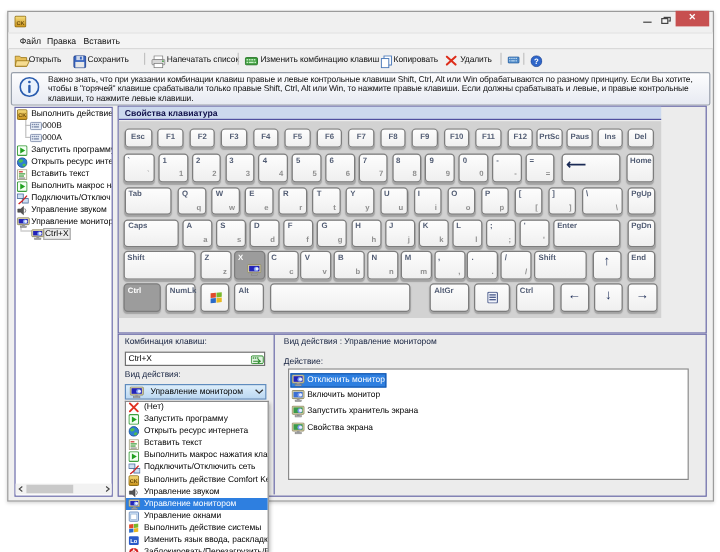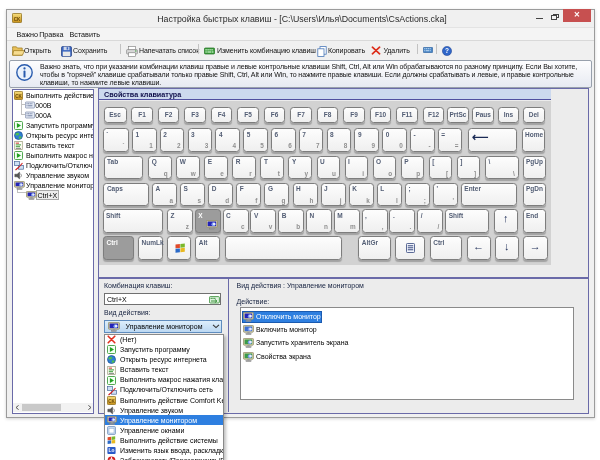--- a/index.html
+++ b/index.html
@@ -9,38 +9,37 @@
 .key .m{position:absolute;left:2.5px;top:1.5px;font-size:6.5px;font-weight:bold;color:#525d74;}
 .key .s{position:absolute;right:3px;bottom:1.5px;font-size:6.4px;font-weight:bold;color:#8f8f8f;}
 .key .c{position:absolute;left:0;right:0;top:3.2px;text-align:center;font-size:6.5px;font-weight:bold;color:#525d74;}
 .dark{background:#9c9c9c !important;}
 .dark .m{color:#fff;}
 .ti{position:absolute;font-size:7px;color:#000;white-space:nowrap;}
 .tb{position:absolute;top:47.3px;font-size:7px;color:#111;white-space:nowrap;letter-spacing:-0.06px;}
 </style></head><body>
 <div class="page">
 <div class="abs" style="left:6px;top:8.5px;width:588.5px;height:409.5px;background:#f0f0f0;border:1px solid #9b9b9b;box-shadow:0 1px 3px rgba(0,0,0,.18);"></div>
-<div class="lbl" style="left:152px;top:13.8px;width:300px;text-align:center;font-size:8.8px;color:#2a2a2a;">Настройка быстрых клавиш - [C:\Users\Илья\Documents\CsActions.cka]</div>
 <svg style="position:absolute;left:12px;top:13px" width="10" height="10" viewBox="0 0 10 10">
       <defs>
         <linearGradient id="ck1" x1="0" y1="0" x2="0" y2="1">
           <stop offset="0" stop-color="#f8e080"></stop>
           <stop offset="1" stop-color="#c89018"></stop>
         </linearGradient>
       </defs>
       <rect x="0.4" y="0.4" width="9.2" height="9.2" rx="1" fill="url(#ck1)" stroke="#8a6a14" stroke-width="0.8"></rect>
       <text x="5.0" y="7.6" font-size="4.6" font-family="Liberation Sans" font-weight="bold" fill="#6a4a08" text-anchor="middle">CK</text>
     </svg>
 <div class="abs" style="left:563px;top:9px;width:28px;height:12.5px;background:#c75050;"></div>
 <div class="lbl" style="left:563px;top:10.2px;width:28px;text-align:center;font-size:7.5px;font-weight:bold;color:#fff;">✕</div>
 <div class="abs" style="left:536px;top:17.5px;width:7px;height:1.6px;background:#444;"></div>
 <div class="abs" style="left:552.5px;top:13.5px;width:6px;height:4.5px;border:1px solid #444;background:#f5f5f5;"></div>
 <div class="abs" style="left:551px;top:15px;width:6px;height:4.5px;border:1px solid #444;background:#f5f5f5;"></div>
 <div class="abs" style="left:7px;top:27px;width:586.5px;height:13.5px;background:#f4f4f4;border-top:1px solid #e3e3e3;border-bottom:1px solid #d9d9d9;"></div>
-<div class="lbl" style="left:16.5px;top:29.6px;font-size:7.2px;color:#111;">Важно</div>
+<div class="lbl" style="left:16.5px;top:29.6px;font-size:7.2px;color:#111;">Файл</div>
 <div class="lbl" style="left:39.2px;top:29.6px;font-size:7.2px;color:#111;">Правка</div>
 <div class="lbl" style="left:69.5px;top:29.6px;font-size:7.2px;color:#111;">Вставить</div>
 <svg style="position:absolute;left:12px;top:46px" width="13" height="10" viewBox="0 0 13 10">
       <path d="M0.6 2.6 L0.6 9.2 L10.2 9.2 L10.2 2.0 L5.4 2.0 L4.4 0.8 L0.6 0.8 Z" fill="#e8c05a" stroke="#9a7618" stroke-width="0.7"></path>
       <path d="M1.6 4.6 L12.6 4.6 L10.4 9.2 L0.7 9.2 Z" fill="#f6dc90" stroke="#9a7618" stroke-width="0.7"></path>
     </svg>
 <div class="tb" style="left:24px;">Открыть</div>
 <svg style="position:absolute;left:61px;top:45.5px" width="11" height="11" viewBox="0 0 11 11">
       <rect x="0.5" y="0.5" width="10" height="10" rx="1.2" fill="#3a66c0" stroke="#1e3a80" stroke-width="0.7"></rect>
       <rect x="2.6" y="0.7" width="5.8" height="3.4" fill="#cfd8ea"></rect>

